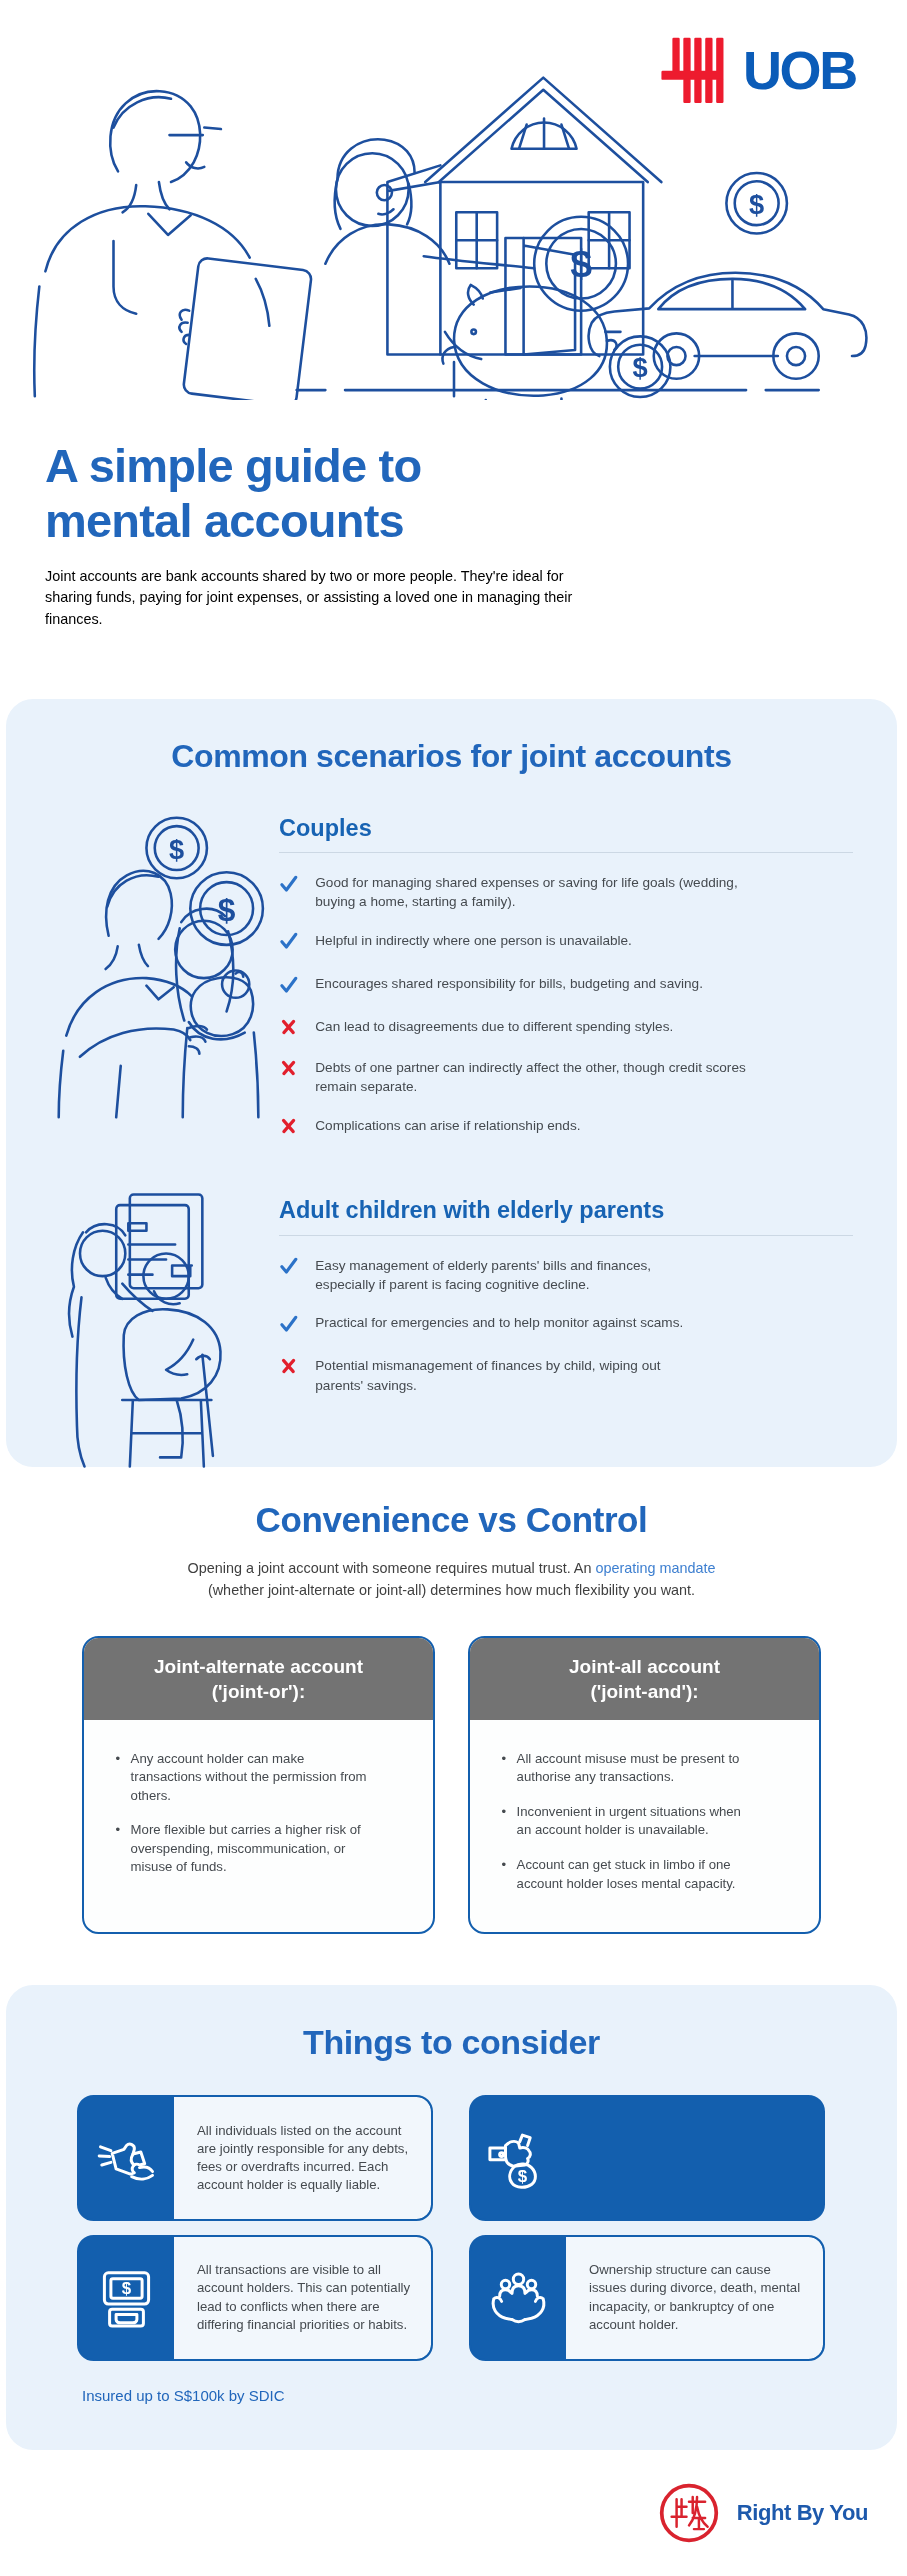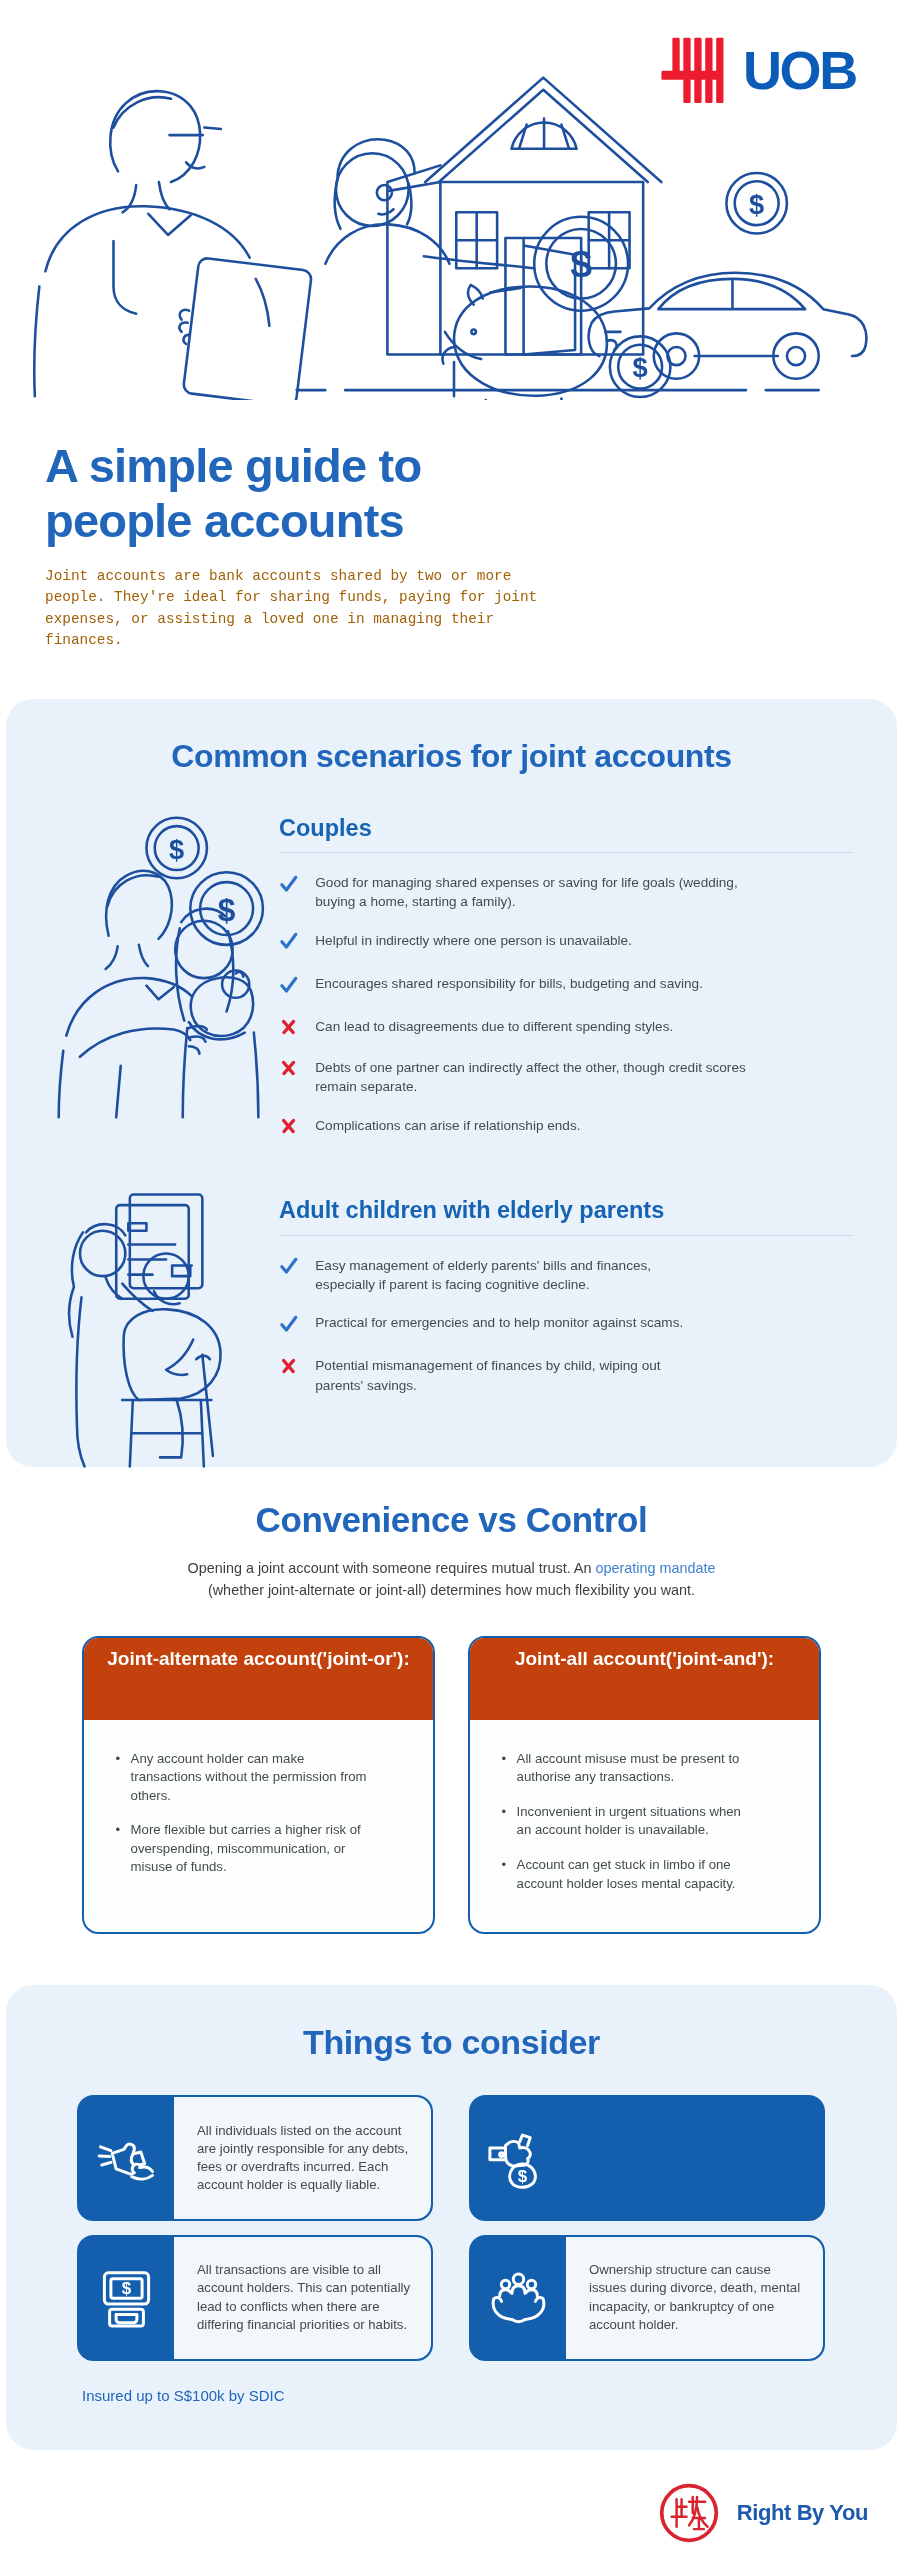--- a/index.html
+++ b/index.html
@@ -19,21 +19,21 @@
   .uob-wordmark { font-size:54px; font-weight:800; color:#0b5cb8; letter-spacing:-2.3px; line-height:1; }
   .hero-art { position:absolute; left:0; top:13.6px; width:908px; height:386px; }
   .art path, .art circle, .art rect, .art ellipse, .art line, .art polyline {
     stroke:#1d4f9e; fill:none; stroke-width:3.4; stroke-linecap:round; stroke-linejoin:round;
   }
   .art text { fill:#1d4f9e; stroke:none; font-weight:700; font-family:"Liberation Sans",sans-serif; }
 
   
   .intro-block { height:287px; padding:27px 45px 0 45px; }
   .page-title { color:#2166bb; font-size:47px; line-height:1.17; font-weight:700; letter-spacing:-0.8px; }
-  .intro-text { margin-top:16.6px; font-size:14.4px; line-height:1.5; color:#a16207; max-width:530px;font-family:Liberation Mono, monospace; }
+  .intro-text { margin-top:16.6px; font-size:14.4px; line-height:1.5; color:#000000; max-width:530px; }
 
   
   .panel { background:#e9f2fb; border-radius:27px; margin:0 6px; }
   .panel-scenarios { height:768px; padding:39px 23px 0 23px; }
   .section-title { text-align:center; color:#2166bb; font-size:32px; font-weight:700; letter-spacing:-0.4px; }
 
   .scenario-row { display:flex; margin-top:26px; }
   .scenario-art { width:250px; flex:0 0 250px; }
   .scenario-art svg { display:block; margin:0 auto; }
   .scenario-body { flex:1; padding-right:21px; }
@@ -46,21 +46,21 @@
   .w-couples .item p { max-width:443px; }
   .w-elderly .item p { max-width:393px; }
 
   
   .mandate { height:518px; padding-top:33px; text-align:center; }
   .mandate-title { color:#2166bb; font-size:35px; font-weight:700; letter-spacing:-0.4px; }
   .mandate-intro { margin:18px auto 0 auto; max-width:575px; font-size:14.4px; line-height:1.5; color:#3f3f3f; }
   .mandate-link { color:#3d7fd0; text-decoration:none; cursor:pointer; }
   .mandate-cards { display:flex; justify-content:center; gap:33px; margin-top:35px; text-align:left; }
   .m-card { width:353px; border:2.3px solid #135fae; border-radius:16.6px; background:#fdfefe; overflow:hidden; display:flex; flex-direction:column; }
-  .m-card-header { background:#c2410c; color:#fff; min-height:82px; display:flex; flex-direction:row; justify-content:center; text-align:center; font-size:19px; font-weight:700; line-height:1.32; padding:7.6px 12px; }
+  .m-card-header { background:#737373; color:#fff; min-height:82px; display:flex; flex-direction:column; justify-content:center; text-align:center; font-size:19px; font-weight:700; line-height:1.32; padding:7.6px 12px; }
   .m-card-body { padding:30px 27px 23px 30px; }
   .m-card-body ul { list-style:none; }
   .m-card-body li { position:relative; padding-left:16.6px; font-size:13.2px; line-height:1.38; color:#454a4f; margin-bottom:16.6px; max-width:257px; }
   .m-card-body li::before { content:"•"; position:absolute; left:1.5px; top:0; color:#454a4f; }
 
   
   .panel-consider { height:465px; padding:38px 0 0 0; }
   .consider-grid { width:749px; margin:33px auto 0 auto; display:grid; grid-template-columns:356px 356px; column-gap:36px; row-gap:13.6px; }
   .c-card { display:flex; border:2.3px solid #135fae; border-radius:16.6px; background:#135fae; overflow:hidden; min-height:126px; }
   .c-icon-box { flex:0 0 95px; background:#135fae; display:flex; align-items:center; justify-content:center; }
@@ -179,21 +179,21 @@
         <path d="M588 420 C600 440 616 452 636 456 M600 505 L600 460"></path>
       </g>
 
       <path d="M392 497 H430 M456 497 H986 M1012 497 H1082" stroke-width="4"></path>
     </svg>
   </header>
 
   <section class="intro-block">
     <h1 class="page-title">
       <span>A simple guide to</span><br>
-      <span>people accounts</span>
+      <span>mental accounts</span>
     </h1>
     <p class="intro-text">Joint accounts are bank accounts shared by two or more people. They're ideal for sharing funds, paying for joint expenses, or assisting a loved one in managing their finances.</p>
   </section>
 
   <section class="panel panel-scenarios">
     <h2 class="section-title">Common scenarios for joint accounts</h2>
 
     <div class="scenario-row">
       <div class="scenario-art">
         <svg class="art" width="242" height="318" viewBox="0 0 320 420">

